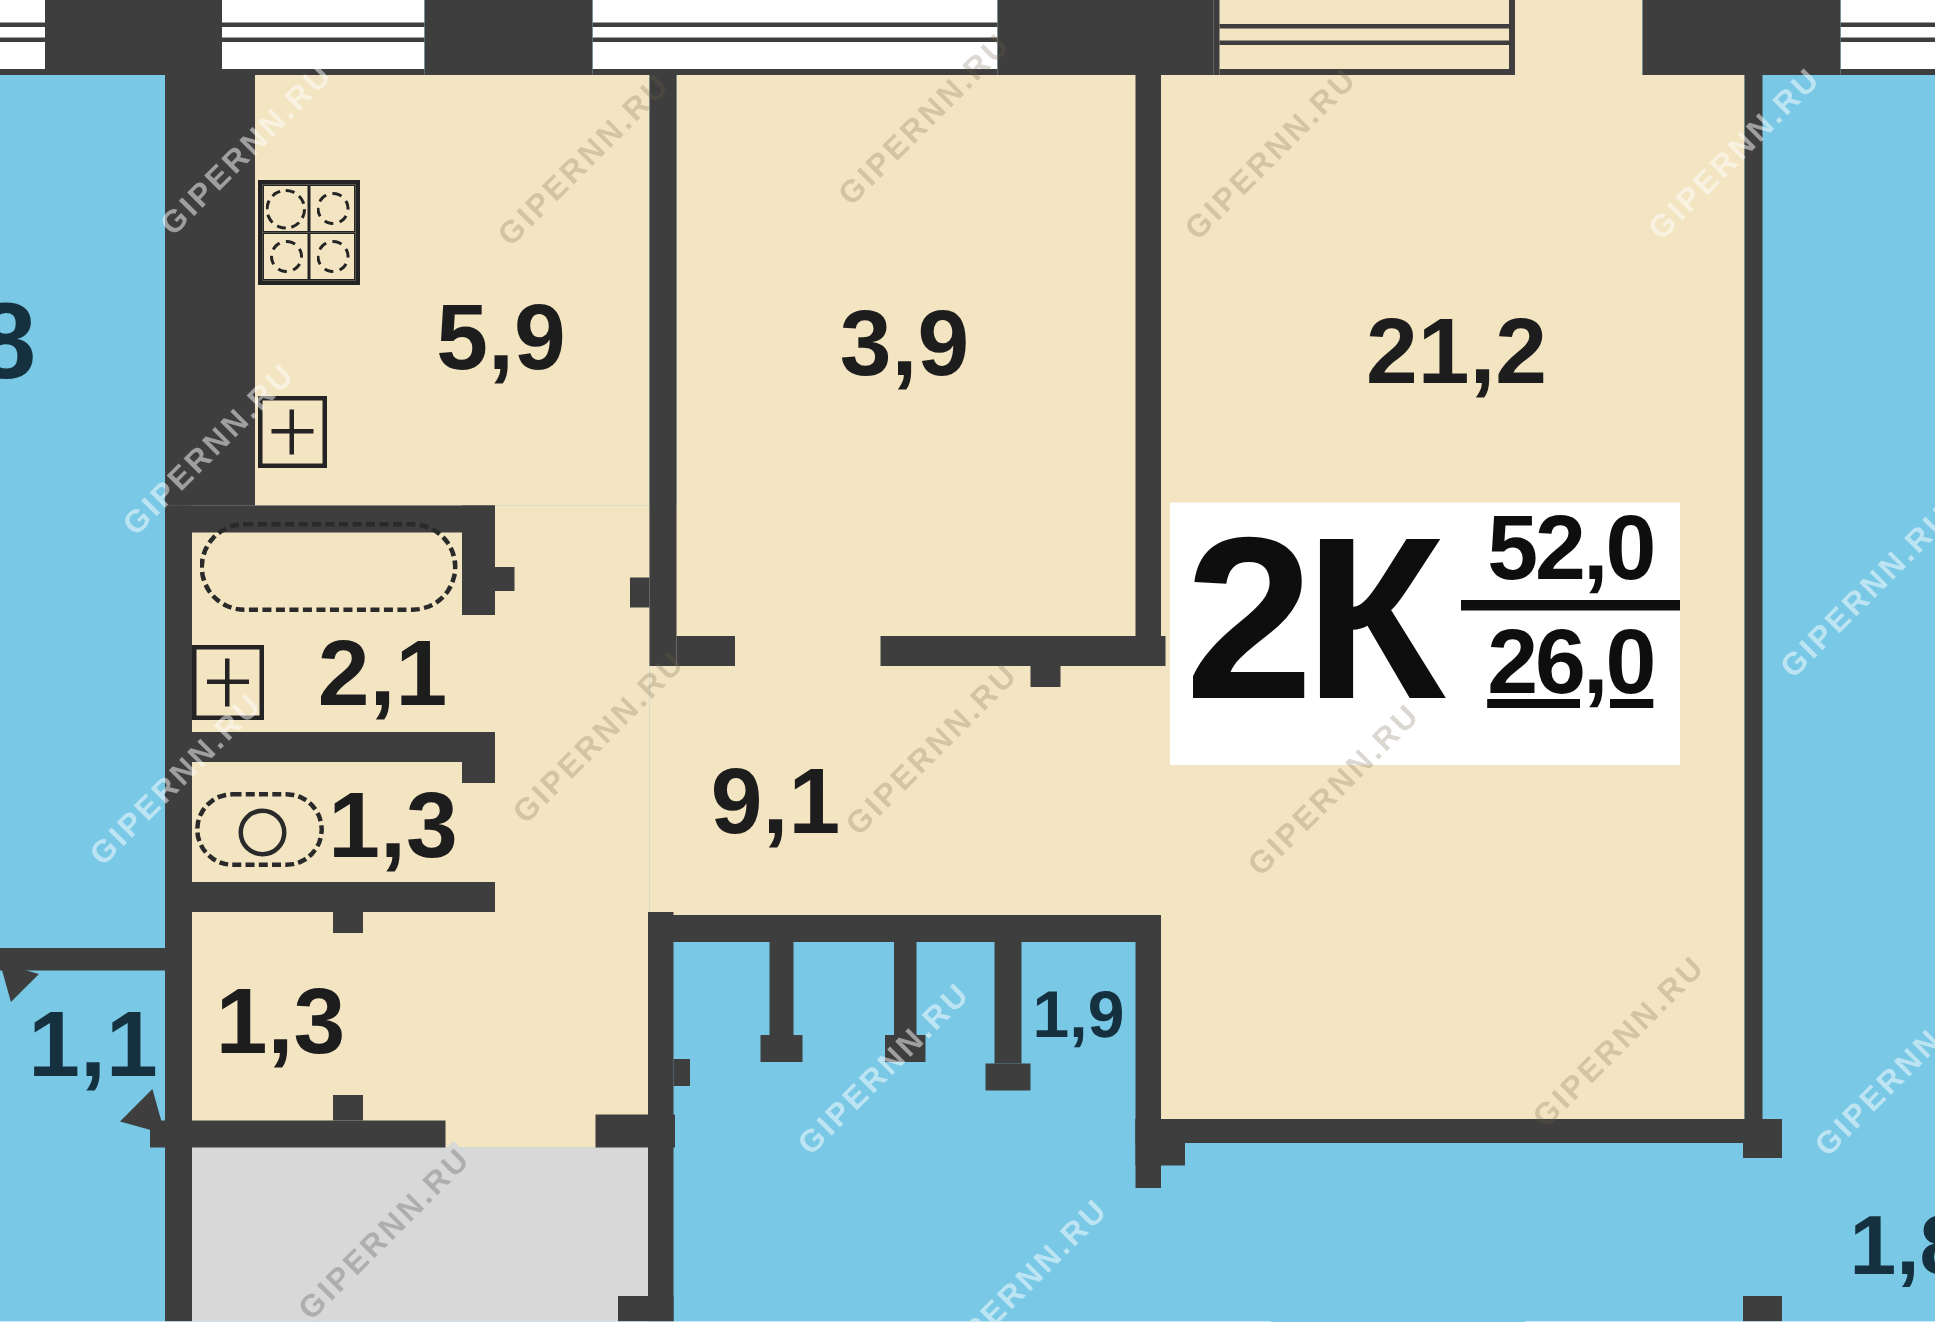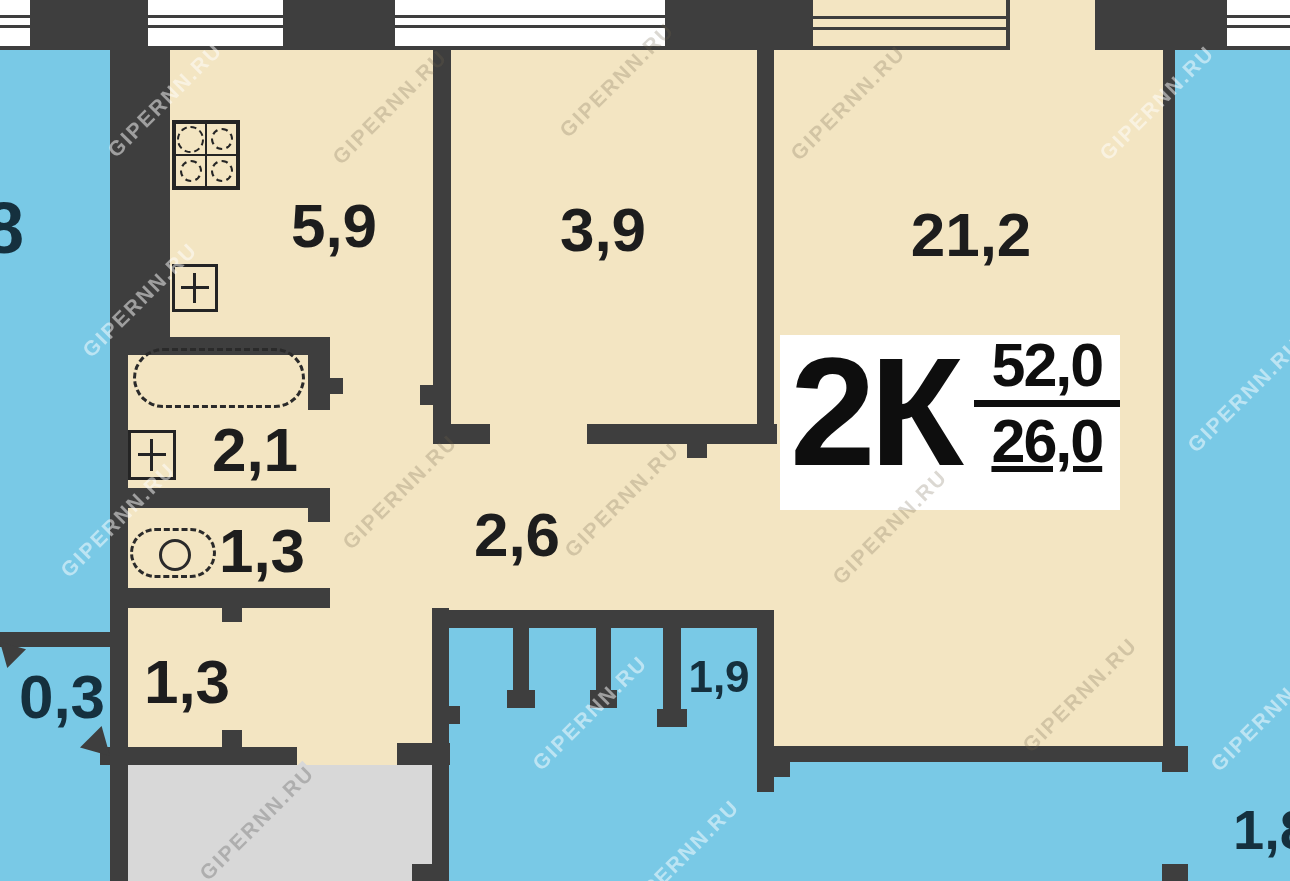--- a/index.html
+++ b/index.html
@@ -150,23 +150,23 @@
   <div class="sinkbox" style="left:172px;top:264px;width:46px;height:48px;"></div>
   <div class="tub"></div>
   <div class="sinkbox" style="left:128px;top:430px;width:48px;height:50px;"></div>
   <div class="wcpan"></div>
 
   <div class="lbl" style="left:334px;top:226px;">5,9</div>
   <div class="lbl" style="left:603px;top:230px;">3,9</div>
   <div class="lbl" style="left:971px;top:235px;">21,2</div>
   <div class="lbl" style="left:255px;top:450px;">2,1</div>
   <div class="lbl" style="left:262px;top:551px;">1,3</div>
-  <div class="lbl" style="left:517px;top:535px;">2,6</div>
+  <div class="lbl" style="left:517px;top:535px;">9,1</div>
   <div class="lbl" style="left:187px;top:682px;">1,3</div>
-  <div class="lbl navy" style="left:62px;top:697px;">0,3</div>
+  <div class="lbl navy" style="left:62px;top:697px;">1,1</div>
   <div class="lbl navy" style="left:719px;top:677px;font-size:44px;">1,9</div>
   <div class="lbl navy clip" style="left:1233px;top:802px;font-size:56px;">1,8</div>
   <div class="lbl navy clip" style="left:-16px;top:192px;font-size:72px;">8</div>
 
   <div class="badge">
     <div class="type">2К</div>
     <div class="frac">
       <div class="num">52,0</div>
       <div class="den">26,0</div>
     </div>

